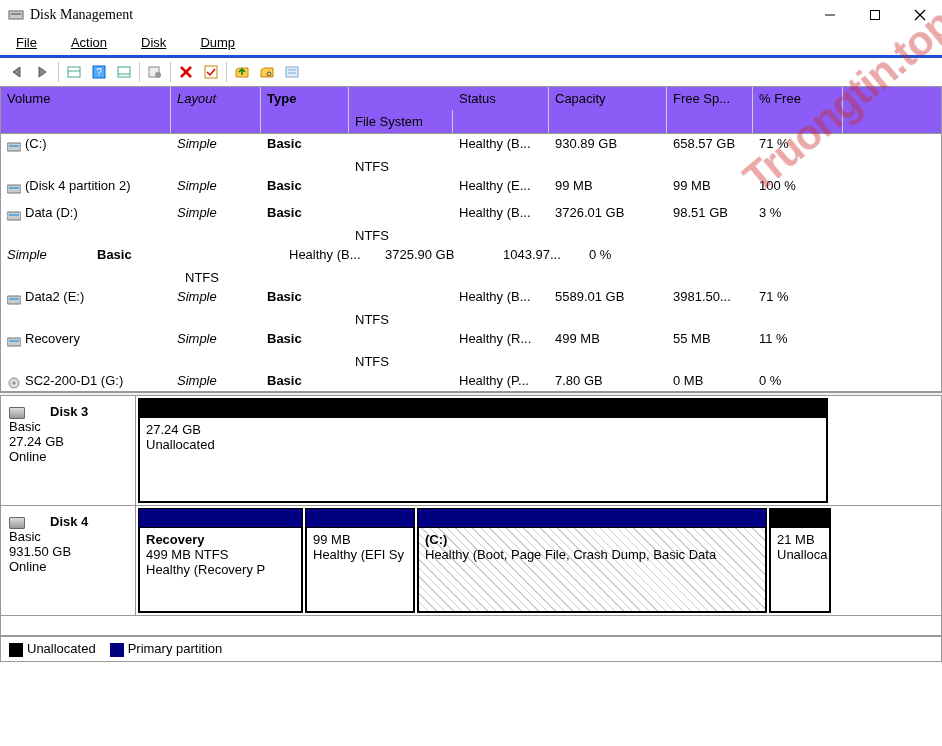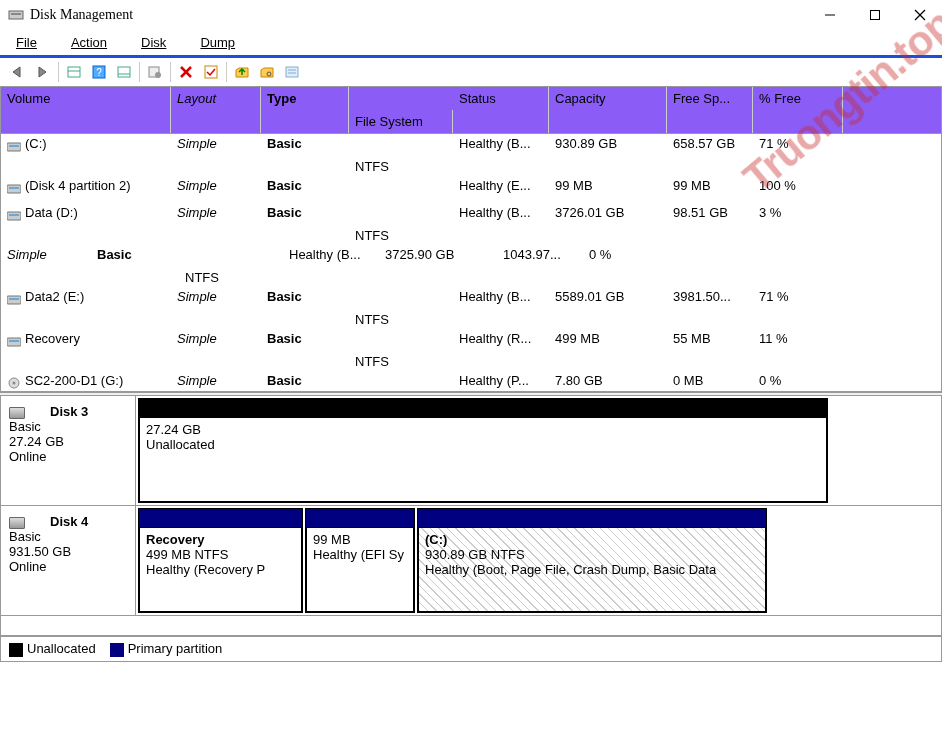--- a/index.html
+++ b/index.html
@@ -290,22 +290,28 @@
           <div class="part-header" style="background: rgb(0, 0, 128);"></div>
           <div class="part-body">
             <div>99 MB</div>
             <div>Healthy (EFI Sy</div>
           </div>
         </div>
         <div class="part-box" style="width: 350px;">
           <div class="part-header" style="background: rgb(0, 0, 128);"></div>
           <div class="part-body hatched">
             <div class="pname">(C:)</div>
-            <div>930.89 GB NTFS</div>
             <div>Healthy (Boot, Page File, Crash Dump, Basic Data</div>
+          </div>
+        </div>
+        <div class="part-box" style="width: 62px;">
+          <div class="part-header" style="background: rgb(0, 0, 0);"></div>
+          <div class="part-body">
+            <div>21 MB</div>
+            <div>Unalloca</div>
           </div>
         </div>
       </div>
     </div>
   </div>
 
 <div class="legend">
   <span><span class="swatch" style="background:#000"></span><span>Unallocated</span></span>
   <span><span class="swatch" style="background:#000080"></span><span>Primary partition</span></span>
 </div>

